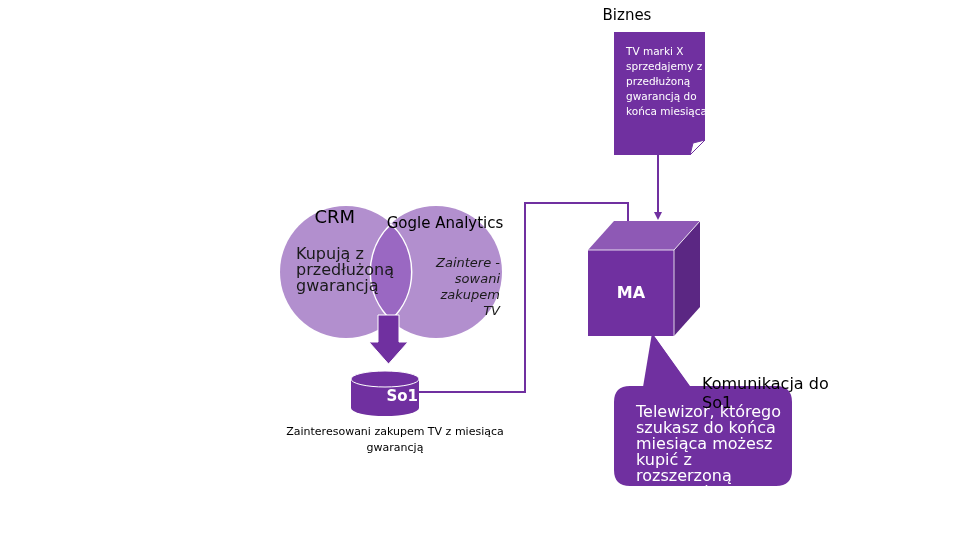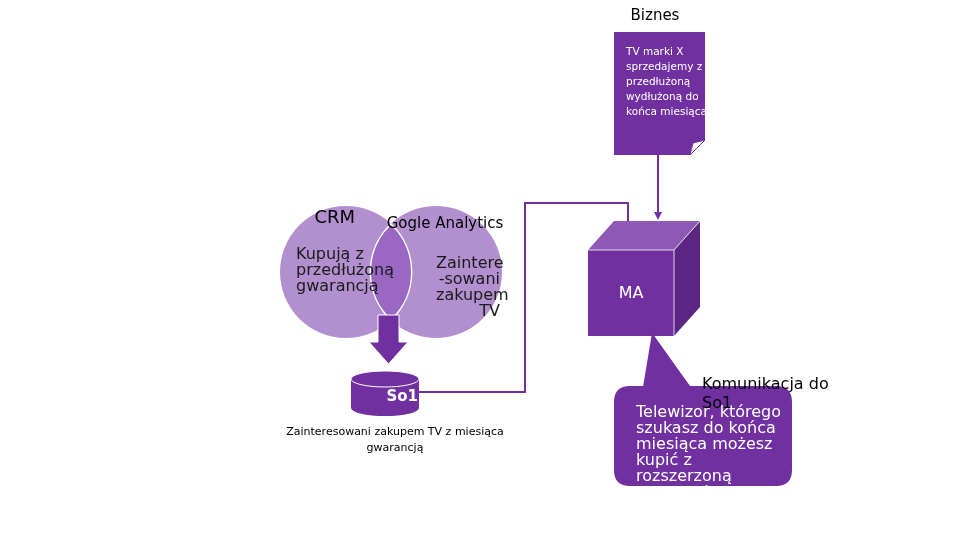--- a/index.html
+++ b/index.html
@@ -1,29 +1,29 @@
 <!DOCTYPE html>
 <html><head>
 <meta charset="utf-8">
 <style>
   html, body { margin:0; padding:0; background:#ffffff; }
   body { width:960px; height:540px; position:relative; overflow:hidden;
          font-family:"Liberation Sans", sans-serif; }
   svg#diagram { position:absolute; left:0; top:0; }
   .lbl { position:absolute; color:#000; font-family:"DejaVu Sans", sans-serif; }
   .wtxt { position:absolute; color:#fff; font-family:"DejaVu Sans", sans-serif; }
-  .note-title { left:600px; top:6px; width:110px; text-align:center; font-size:15px; }
+  .note-title { left:572px; top:6px; width:110px; text-align:center; font-size:15px; }
   .note-text { left:626px; top:44px; width:90px; font-size:10.5px; line-height:15px; }
   .crm-title { left:295px; top:178px; width:60px; text-align:right; font-size:18px;margin-top:28px; }
   .ga-title { left:380px; top:178px; width:130px; text-align:center; font-size:15px;margin-top:36px; }
   .crm-text { left:296px; top:246px; width:80px; font-size:16px; line-height:16px; color:#1a1a1a; }
-  .ga-text { left:436px; top:255px; width:64px; font-size:16px; line-height:16px; text-align:right; color:#1a1a1a; }
+  .ga-text { left:436px; top:255px; width:64px; font-size:13px; line-height:16px; text-align:right; color:#1a1a1a;font-style:italic; }
   .db-label { left:352px; top:387px; width:66px; text-align:right; font-size:15px; font-weight:bold; }
   .db-caption { left:285px; top:424px; width:220px; text-align:center; font-size:11px; line-height:16px; }
-  .ma-label { left:590px; top:283px; width:82px; text-align:center; font-size:16px; font-weight:normal; }
+  .ma-label { left:590px; top:283px; width:82px; text-align:center; font-size:16px; font-weight:bold; }
   .comm-title { left:702px; top:374px; width:160px; font-size:16px; }
   .bubble-text { left:636px; top:404px; width:150px; font-size:16px; line-height:16px; }
 </style>
 </head>
 <body>
 
 <svg id="diagram" width="960" height="540" viewBox="0 0 960 540">
   <defs>
     <marker id="arrowhead" markerWidth="8" markerHeight="8" refX="6" refY="4" orient="auto" markerUnits="userSpaceOnUse">
       <path d="M0,0 L8,4 L0,8 Z" fill="#7030A0"></path>
@@ -57,21 +57,21 @@
     <line x1="674" y1="250" x2="674" y2="336" stroke="#ffffff" stroke-width="0.8"></line>
   </g>
 
   <path d="M634,386 L690,386 L652,333 L652,386 M634,386
            L776,386 Q792,386 792,402 L792,470 Q792,486 776,486
            L630,486 Q614,486 614,470 L614,402 Q614,386 630,386 L643,386 L650,386" fill="#7030A0"></path>
   <path d="M643,387 L652,333 L690,387 Z" fill="#7030A0"></path>
 </svg>
 
 <div class="lbl note-title">Biznes</div>
-<div class="wtxt note-text">TV marki X sprzedajemy z przedłużoną wydłużoną do końca miesiąca</div>
+<div class="wtxt note-text">TV marki X sprzedajemy z przedłużoną gwarancją do końca miesiąca</div>
 
 <div class="lbl crm-title">CRM</div>
 <div class="lbl ga-title">Gogle Analytics</div>
 <div class="lbl crm-text">Kupują z przedłużoną gwarancją</div>
 <div class="lbl ga-text">Zaintere -sowani zakupem TV</div>
 
 <div class="wtxt db-label">So1</div>
 <div class="lbl db-caption">Zainteresowani zakupem TV z miesiąca gwarancją</div>
 
 <div class="wtxt ma-label">MA</div>

